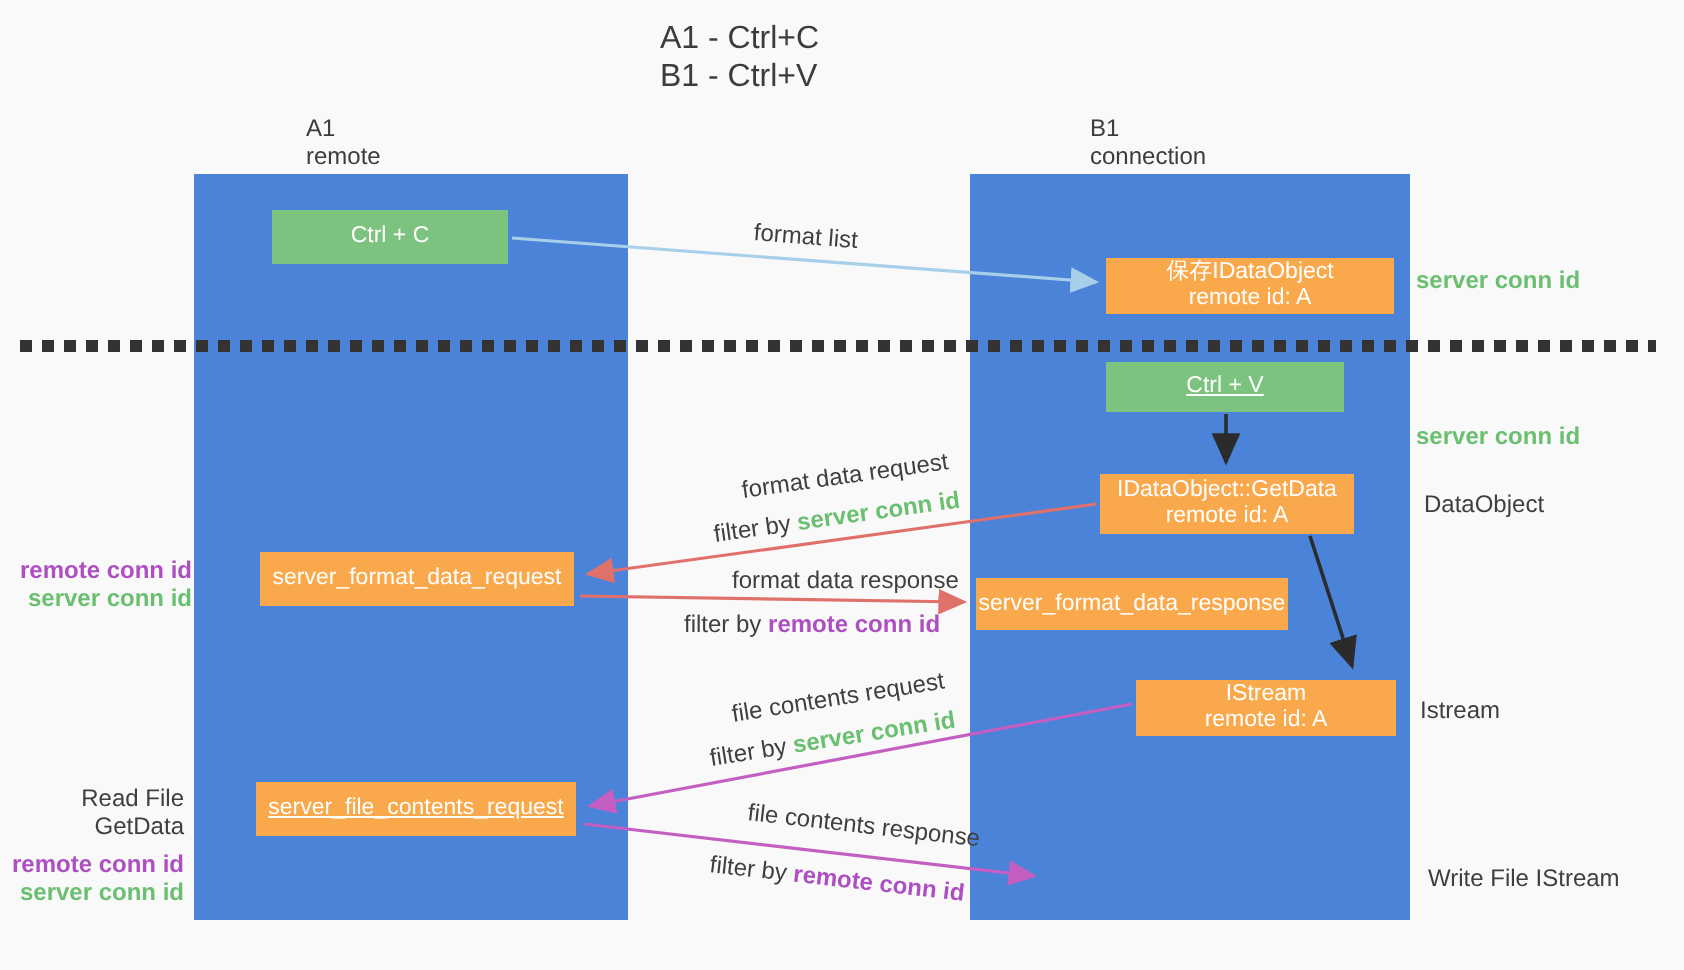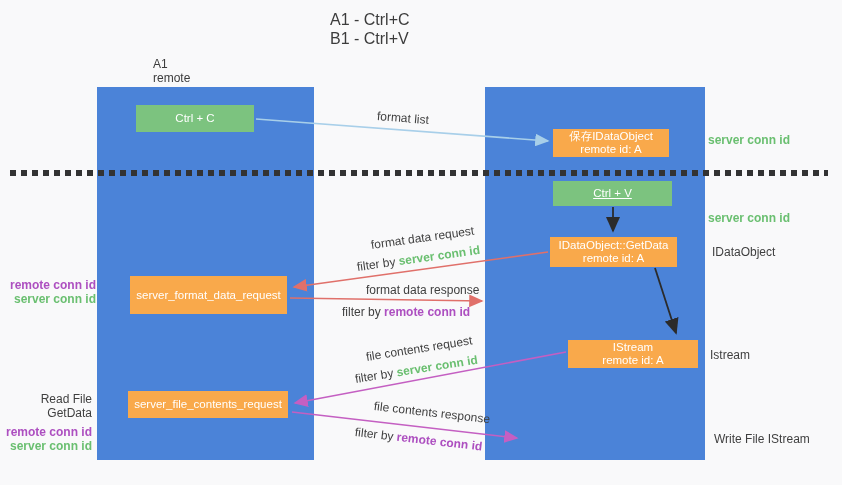--- a/index.html
+++ b/index.html
@@ -41,62 +41,69 @@
 
   <div class="abs title">
     <div>A1 - Ctrl+C</div>
     <div>B1 - Ctrl+V</div>
   </div>
 
   <div class="abs lane-header" style="left:153px;top:57px;">
     <div>A1</div>
     <div>remote</div>
   </div>
+  <div class="abs lane-header" style="left:545px;top:57px;">
+    <div>B1</div>
+    <div>connection</div>
+  </div>
 
   <div class="abs lane" style="left:97px;top:87px;width:217px;height:373px;"></div>
   <div class="abs lane" style="left:485px;top:87px;width:220px;height:373px;"></div>
 
   <div class="abs dashed-line"></div>
 
   <div class="abs node green-node z2" style="left:136px;top:105px;width:118px;height:27px;">
     <div>Ctrl + C</div>
   </div>
 
-  <div class="abs node orange-node z2" style="left:553px;top:129px;width:116px;height:28px;">
+  <div class="abs node orange-node z2" style="left:553px;top:129px;width:144px;height:28px;">
     <div>保存IDataObject</div>
     <div>remote id: A</div>
   </div>
 
   <div class="abs node green-node z2" style="left:553px;top:181px;width:119px;height:25px;text-decoration:underline;">
     <div>Ctrl + V</div>
   </div>
 
   <div class="abs node orange-node z2" style="left:550px;top:237px;width:127px;height:30px;">
     <div>IDataObject::GetData</div>
     <div>remote id: A</div>
   </div>
 
-  <div class="abs node orange-node z2" style="left:130px;top:276px;width:157px;height:38px;">
+  <div class="abs node orange-node z2" style="left:130px;top:276px;width:157px;height:27px;">
     <div>server_format_data_request</div>
   </div>
 
+  <div class="abs node orange-node z2" style="left:488px;top:289px;width:156px;height:26px;">
+    <div>server_format_data_response</div>
+  </div>
 
   <div class="abs node orange-node z2" style="left:568px;top:340px;width:130px;height:28px;">
     <div>IStream</div>
     <div>remote id: A</div>
   </div>
 
-  <div class="abs node orange-node z2" style="left:128px;top:391px;width:160px;height:27px;">
+  <div class="abs node orange-node z2" style="left:128px;top:391px;width:160px;height:27px;text-decoration:underline;">
     <div>server_file_contents_request</div>
   </div>
 
 
   <div class="abs side-label bold-green z3" style="left:708px;top:133px;">server conn id</div>
   <div class="abs side-label bold-green z3" style="left:708px;top:211px;">server conn id</div>
-  <div class="abs side-label dark z3" style="left:712px;top:245px;">IDataObject</div>
+  <div class="abs side-label dark z3" style="left:712px;top:245px;">DataObject</div>
   <div class="abs side-label dark z3" style="left:710px;top:348px;">Istream</div>
   <div class="abs side-label dark z3" style="left:714px;top:432px;">Write File IStream</div>
 
   <div class="abs left-block z3" style="left:2px;top:278px;width:94px;">
     <div class="bold-purple">remote conn id</div>
     <div class="bold-green">server conn id</div>
   </div>
   <div class="abs left-block z3" style="left:2px;top:392px;width:90px;">
     <div class="dark" style="margin-bottom:5px;">Read File GetData</div>
     <div class="bold-purple">remote conn id</div>

